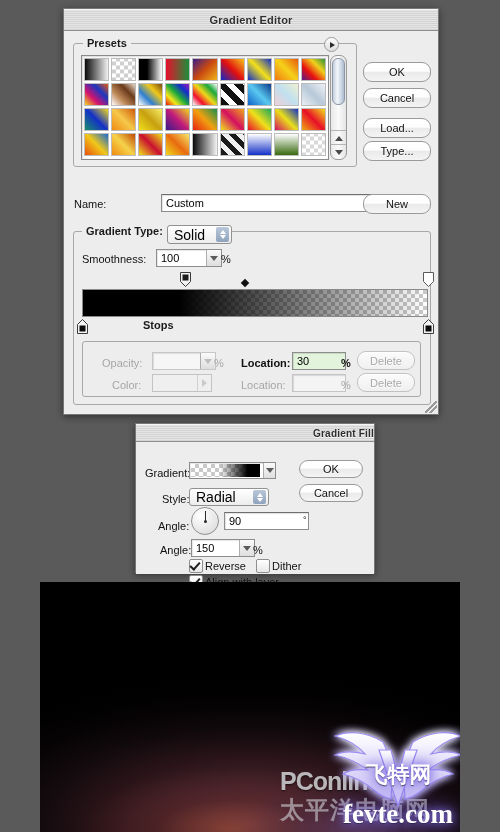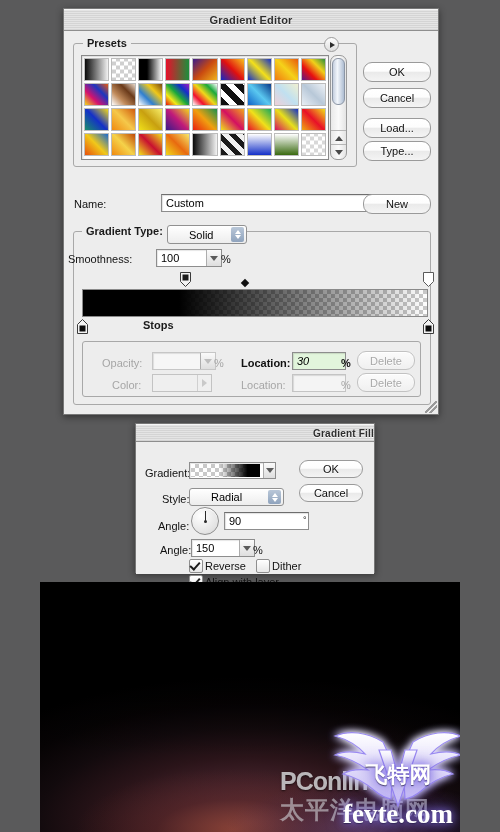--- a/index.html
+++ b/index.html
@@ -48,22 +48,22 @@
     box-shadow:inset 1px 1px 1px rgba(0,0,0,.12);
     display:flex;align-items:center;padding:0 4px;
     font-size:11px;color:#000;}
   .field.dis{background:#f4f4f4;border-color:#c4c4c4;color:#b0b0b0;}
   .field.sel{background:#e2f5dc;color:#000;border-color:#8d8d8d;}
 
   
   .popup{position:absolute;border:1px solid #919191;border-radius:3px;
     background:linear-gradient(to bottom,#fff,#ededed);
     box-shadow:inset 0 1px 0 #fff;
-    display:flex;align-items:center;padding-left:21px;
-    font-size:11px;color:#000;}
+    display:flex;align-items:center;padding-left:6px;
+    font-size:14px;color:#000;}
   .popup .arrows{position:absolute;right:2px;top:1px;bottom:1px;width:13px;
     border-radius:2px;
     background:linear-gradient(to bottom,#b9c7d8,#8fa3bd);
     display:flex;flex-direction:column;align-items:center;justify-content:center;}
   .popup .arrows i{display:block;width:0;height:0;border-left:3px solid transparent;
     border-right:3px solid transparent;}
   .popup .arrows i.up{border-bottom:4px solid #fff;margin-bottom:1px;}
   .popup .arrows i.dn{border-top:4px solid #fff;}
 
   
@@ -268,21 +268,21 @@
       <div class="group" style="left:9px;top:200px;width:356px;height:172px;"></div>
       <span class="group-label" style="left:18px;top:194px;">Gradient Type:</span>
       <div class="popup" style="left:103px;top:194px;width:57px;height:17px;">
         <span>Solid</span>
         <span class="arrows">
           <i class="up"></i>
             <i class="dn"></i>
         </span>
       </div>
 
-      <span class="lbl" style="left:4px;top:222px;">Smoothness:</span>
+      <span class="lbl" style="left:18px;top:222px;">Smoothness:</span>
       <div class="combo" style="left:92px;top:218px;width:60px;height:16px;">
         <span>100</span>
         <span class="tri"></span>
       </div>
       <span class="lbl" style="left:157px;top:222px;">%</span>
 
       <div id="ramp" style="left:18px;top:258px;width:344px;height:26px;">
         <div class="checker" style="position:absolute;inset:0;"></div>
         <div id="rampFill" style="background: linear-gradient(to right, rgb(0, 0, 0) 0%, rgb(0, 0, 0) 28%, rgba(0, 0, 0, 0) 100%);"></div>
       </div>
@@ -316,21 +316,21 @@
       <div class="group" style="left:18px;top:310px;width:337px;height:54px;"></div>
       <span class="group-label" style="left:27px;top:288px;margin-left:48px;">Stops</span>
 
       <span class="lbl dis" style="left:38px;top:326px;">Opacity:</span>
       <div class="combo dis" style="left:88px;top:321px;width:58px;height:16px;">
         <span></span>
         <span class="tri"></span>
       </div>
       <span class="lbl dis" style="left:150px;top:326px;">%</span>
       <span class="lbl b" style="left:177px;top:326px;">Location:</span>
-      <div class="field sel" style="left:228px;top:321px;width:44px;height:16px;font-style:italic;">30</div>
+      <div class="field sel" style="left:228px;top:321px;width:44px;height:16px;">30</div>
       <span class="lbl b" style="left:277px;top:326px;">%</span>
       <div class="btn dis" style="left:293px;top:320px;width:56px;height:17px;">Delete</div>
 
       <span class="lbl dis" style="left:48px;top:348px;">Color:</span>
       <div class="colorswatch" style="left:88px;top:343px;width:58px;height:16px;">
         <span class="arw"></span>
       </div>
       <span class="lbl dis" style="left:177px;top:348px;">Location:</span>
       <div class="field dis" style="left:228px;top:343px;width:44px;height:16px;"></div>
       <span class="lbl dis" style="left:277px;top:348px;">%</span>

